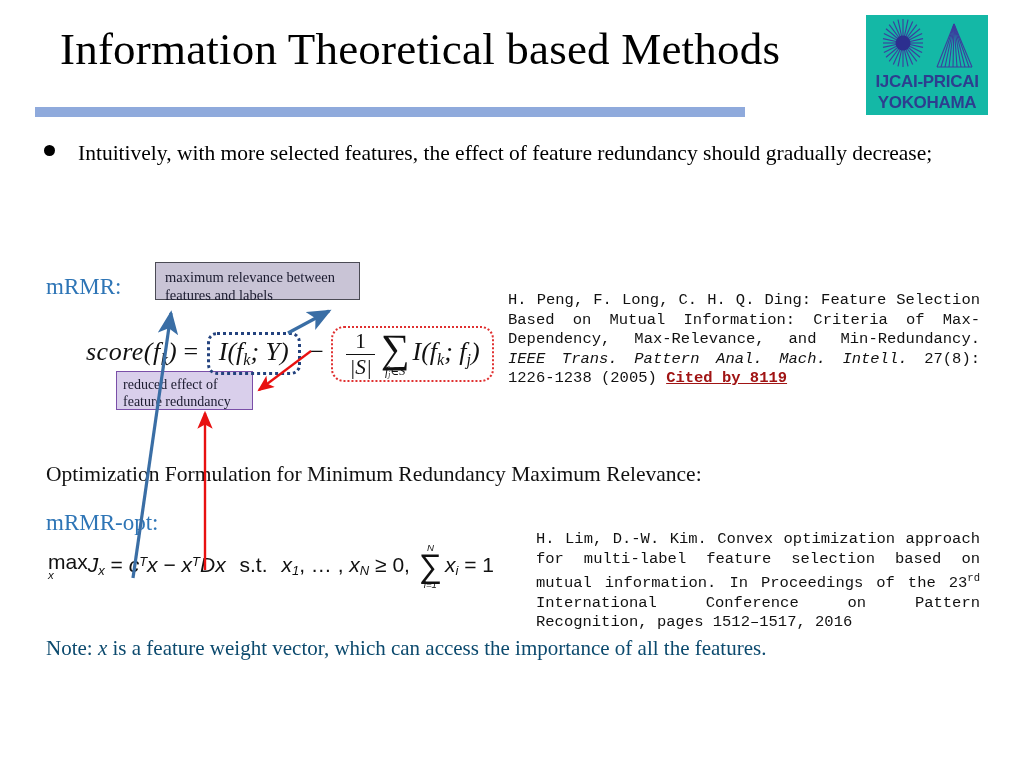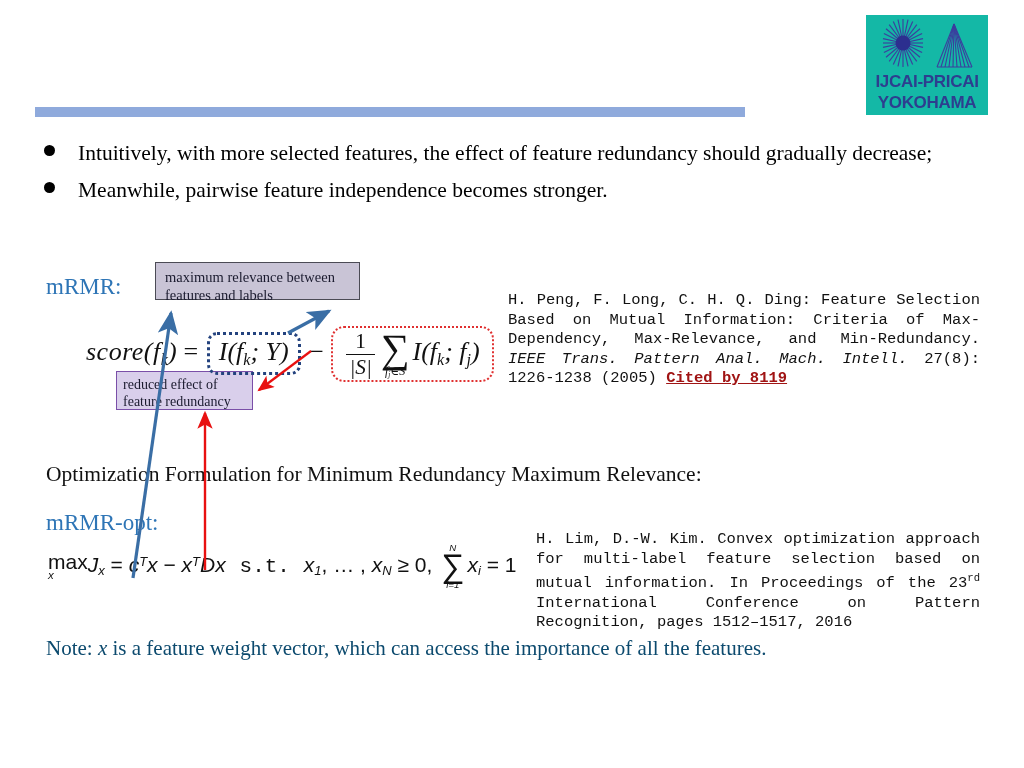--- a/index.html
+++ b/index.html
@@ -229,21 +229,21 @@
     font-family: "Liberation Sans", "DejaVu Sans", sans-serif;
   }
   .maxop {
     display: inline-block;
     vertical-align: middle;
     text-align: left;
     line-height: 1;
   }
   .maxop .top { display: block; }
   .maxop .bot { display: block; font-size: 0.55em; font-style: italic; margin-top: -2px; }
-  .st { font-family: Liberation Mono, monospace; margin: 0 8px; }
+  .st { font-family: Liberation Sans, sans-serif; margin: 0 8px; }
 
   
   #note {
     position: absolute;
     left: 46px;
     top: 636px;
     font-size: 21px;
     color: #0c4a6e;
   }
 
@@ -253,20 +253,21 @@
     left: 0; top: 0;
     width: 1024px; height: 768px;
     pointer-events: none;
   }
 </style>
 </head>
 <body>
 
 <div id="slide">
 
+  <div id="slide-title">Information Theoretical based Methods</div>
   <div id="title-rule"></div>
 
   <div id="logo">
     <svg id="logo-art" viewBox="0 0 122 56">
       <g stroke="#3b3f9e" stroke-width="1.15">
         <line x1="37" y1="26" x2="37" y2="2"></line>
         <line x1="37" y1="26" x2="42" y2="2.6"></line>
         <line x1="37" y1="26" x2="46.7" y2="4.5"></line>
         <line x1="37" y1="26" x2="50.8" y2="7.6"></line>
         <line x1="37" y1="26" x2="54" y2="11.7"></line>
@@ -311,24 +312,20 @@
     </svg>
     <div id="logo-line1">IJCAI-PRICAI</div>
     <div id="logo-line2">YOKOHAMA</div>
   </div>
 
   <div id="bullets">
     <div class="bullet-row">
       <span class="bullet-dot"></span>
       <div class="bullet-text justified">Intuitively, with more selected features, the effect of feature redundancy should gradually decrease;</div>
     </div>
-    <div class="bullet-row">
-      <span class="bullet-dot"></span>
-      <div class="bullet-text">Meanwhile, pairwise feature independence becomes stronger.</div>
-    </div>
   </div>
 
   <div class="blue-label" id="label-mrmr">mRMR:</div>
 
   <div class="callout" id="callout-relevance">maximum relevance between features and labels</div>
   <div class="callout" id="callout-redundancy">reduced effect of feature redundancy</div>
 
   <div class="formula" id="formula-mrmr">
     <span class="fn">score(f</span><sub class="s">k</sub><span class="fn">)</span>
     <span>=</span>

